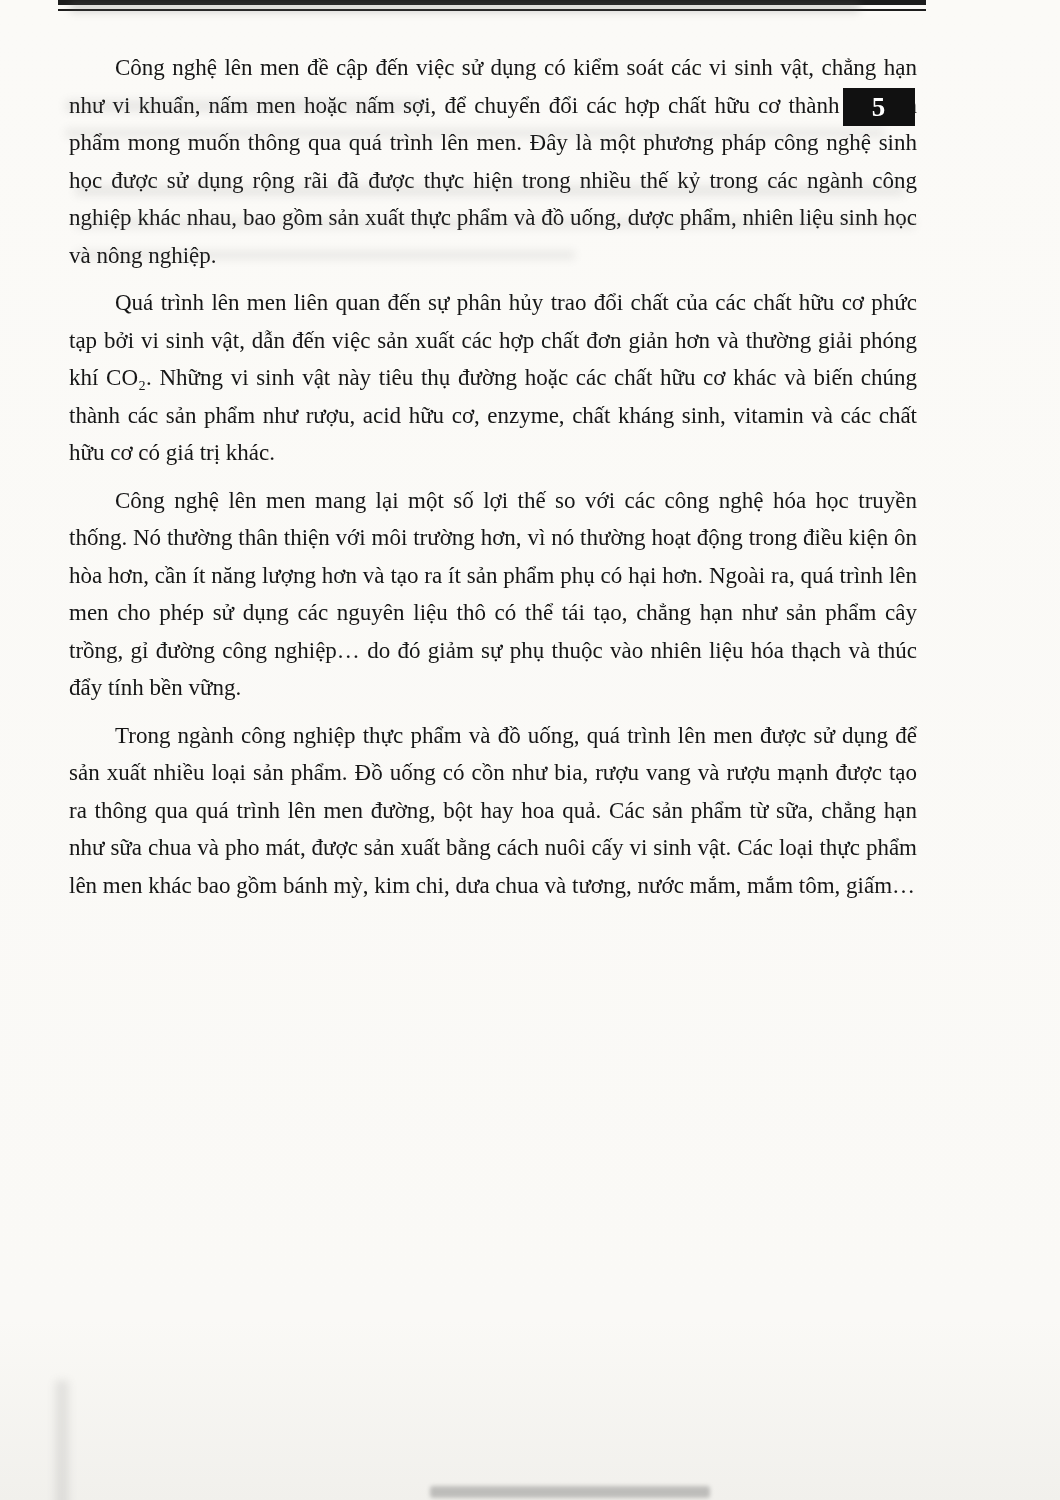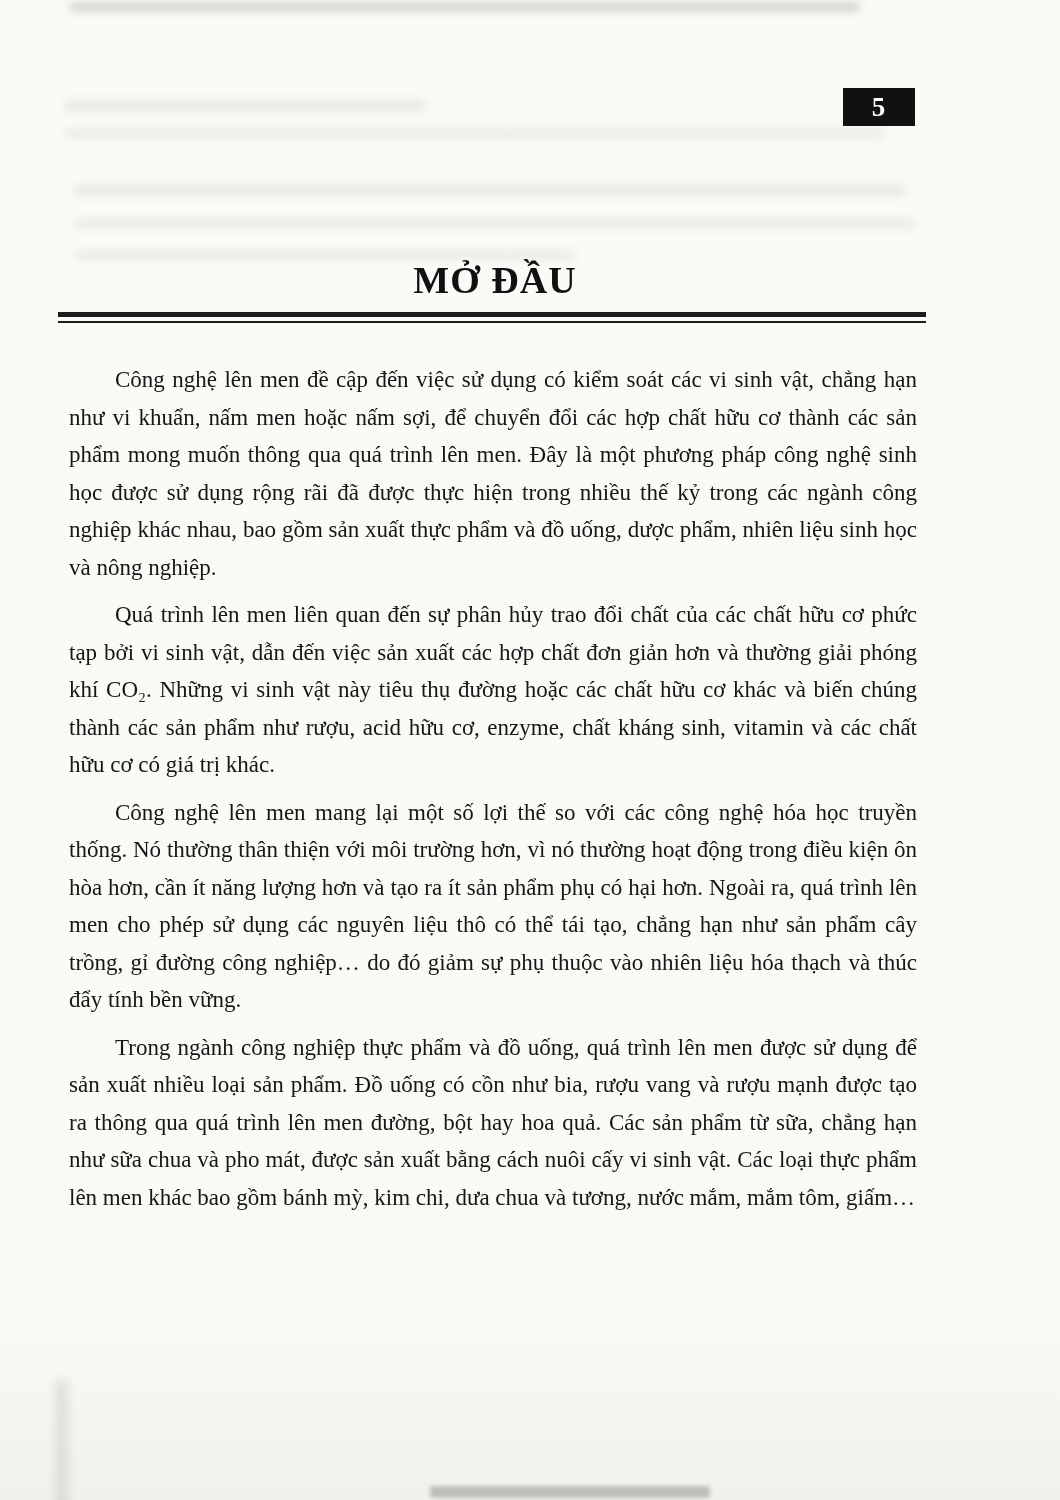--- a/index.html
+++ b/index.html
@@ -88,21 +88,20 @@
   <div class="ghost g2"></div>
   <div class="ghost g3"></div>
   <div class="ghost g4"></div>
   <div class="ghost g5"></div>
   <div class="ghost g6"></div>
   <div class="ghost g7"></div>
   <div class="ghost g8"></div>
 
   <div class="page-number">5</div>
 
-  <h1 class="title">MỞ ĐẦU</h1>
 
   <div class="title-rule"></div>
 
   <div class="body-text">
     <p>Công nghệ lên men đề cập đến việc sử dụng có kiểm soát các vi sinh vật, chẳng hạn như vi khuẩn, nấm men hoặc nấm sợi, để chuyển đổi các hợp chất hữu cơ thành các sản phẩm mong muốn thông qua quá trình lên men. Đây là một phương pháp công nghệ sinh học được sử dụng rộng rãi đã được thực hiện trong nhiều thế kỷ trong các ngành công nghiệp khác nhau, bao gồm sản xuất thực phẩm và đồ uống, dược phẩm, nhiên liệu sinh học và nông nghiệp.</p>
     <p>Quá trình lên men liên quan đến sự phân hủy trao đổi chất của các chất hữu cơ phức tạp bởi vi sinh vật, dẫn đến việc sản xuất các hợp chất đơn giản hơn và thường giải phóng khí CO₂. Những vi sinh vật này tiêu thụ đường hoặc các chất hữu cơ khác và biến chúng thành các sản phẩm như rượu, acid hữu cơ, enzyme, chất kháng sinh, vitamin và các chất hữu cơ có giá trị khác.</p>
     <p>Công nghệ lên men mang lại một số lợi thế so với các công nghệ hóa học truyền thống. Nó thường thân thiện với môi trường hơn, vì nó thường hoạt động trong điều kiện ôn hòa hơn, cần ít năng lượng hơn và tạo ra ít sản phẩm phụ có hại hơn. Ngoài ra, quá trình lên men cho phép sử dụng các nguyên liệu thô có thể tái tạo, chẳng hạn như sản phẩm cây trồng, gỉ đường công nghiệp… do đó giảm sự phụ thuộc vào nhiên liệu hóa thạch và thúc đẩy tính bền vững.</p>
     <p>Trong ngành công nghiệp thực phẩm và đồ uống, quá trình lên men được sử dụng để sản xuất nhiều loại sản phẩm. Đồ uống có cồn như bia, rượu vang và rượu mạnh được tạo ra thông qua quá trình lên men đường, bột hay hoa quả. Các sản phẩm từ sữa, chẳng hạn như sữa chua và pho mát, được sản xuất bằng cách nuôi cấy vi sinh vật. Các loại thực phẩm lên men khác bao gồm bánh mỳ, kim chi, dưa chua và tương, nước mắm, mắm tôm, giấm…</p>
   </div>
 

